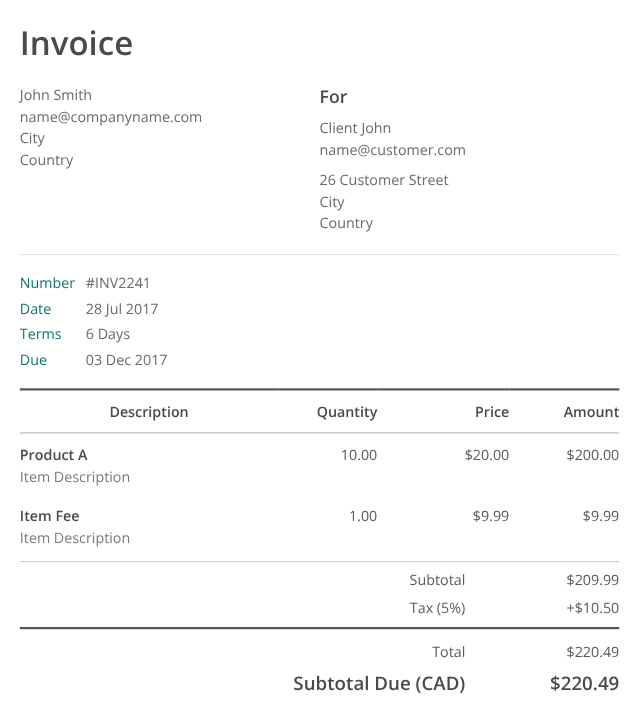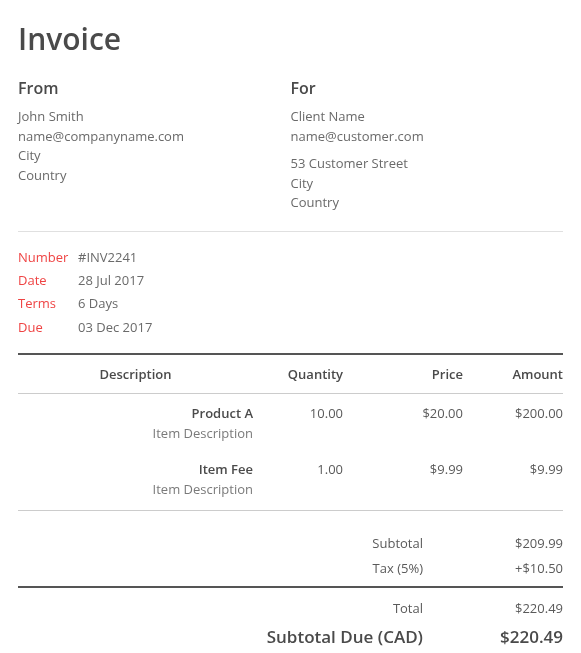--- a/index.html
+++ b/index.html
@@ -25,21 +25,21 @@
     margin-bottom: 8px;
   }
   .line { line-height: 1.5; color: #6a6a6a; }
   .gap { margin-top: 8px; }
   hr.sep {
     border: none;
     border-top: 1px solid #e0e0e0;
     margin: 18px 0 14px 0;
   }
   .meta-row { display: flex; line-height: 1.8; color:#6a6a6a;}
-  .meta-label { width: 60px; color:#ef4444;}
+  .meta-label { width: 60px; color:#0f766e;}
   table.items {
     width: 100%;
     border-collapse: collapse;
     margin-top: 14px;
   }
   table.items thead th {
     font-size: 13px;
     font-weight: 600;
     color: #4a4a4a;
     text-align: right;
@@ -47,30 +47,30 @@
     border-top: 2px solid #555;
     border-bottom: 1px solid #ccc;
   }
   table.items thead th:first-child { text-align: center; }
   table.items tbody td {
     padding: 10px 0 2px 0;
     text-align: right;
     color: #5a5a5a;
     vertical-align: top;
   }
-  table.items tbody td:first-child { text-align: right; }
+  table.items tbody td:first-child { text-align: left; }
   .item-name { font-weight: 600; color: #4a4a4a; }
   .item-desc { font-weight: 400; color: #7a7a7a; display:block; padding-top:2px; padding-bottom:6px;}
   .col-qty { width: 90px; }
   .col-price { width: 120px; }
   .col-amt { width: 100px; }
   .totals {
     border-top: 1px solid #ccc;
     margin-top: 4px;
-    padding-top: 20px;
+    padding-top: 4px;
   }
   .trow {
     display: flex;
     justify-content: flex-end;
     line-height: 1.9;
     color:#5a5a5a;
   }
   .trow .tlabel { text-align: right; padding-right: 30px; width: 340px;}
   .trow .tval { width: 110px; text-align: right; }
   .totals-divider {
@@ -81,31 +81,30 @@
   .balance-row .tlabel { font-size: 17px; font-weight:600; color:#4a4a4a;}
   .balance-row .tval { font-size: 17px; font-weight:600; color:#4a4a4a;}
 </style>
 </head>
 <body>
 
 <h1 data-name="page-title">Invoice</h1>
 
 <div class="fromfor">
   <div class="col" data-name="from-block">
-    <div class="sect-head" data-name="from-heading">From</div>
     <div class="line" data-name="from-name">John Smith</div>
     <div class="line" data-name="from-email">name@companyname.com</div>
     <div class="line" data-name="from-city">City</div>
     <div class="line" data-name="from-country">Country</div>
   </div>
   <div class="col" data-name="for-block">
     <div class="sect-head" data-name="for-heading">For</div>
-    <div class="line" data-name="for-name">Client Name</div>
+    <div class="line" data-name="for-name">Client John</div>
     <div class="line" data-name="for-email">name@customer.com</div>
-    <div class="line gap" data-name="for-street">53 Customer Street</div>
+    <div class="line gap" data-name="for-street">26 Customer Street</div>
     <div class="line" data-name="for-city">City</div>
     <div class="line" data-name="for-country">Country</div>
   </div>
 </div>
 
 <hr class="sep" data-name="divider">
 
 <div data-name="meta-block">
   <div class="meta-row">
     <div class="meta-label" data-name="meta-number-label">Number</div>

